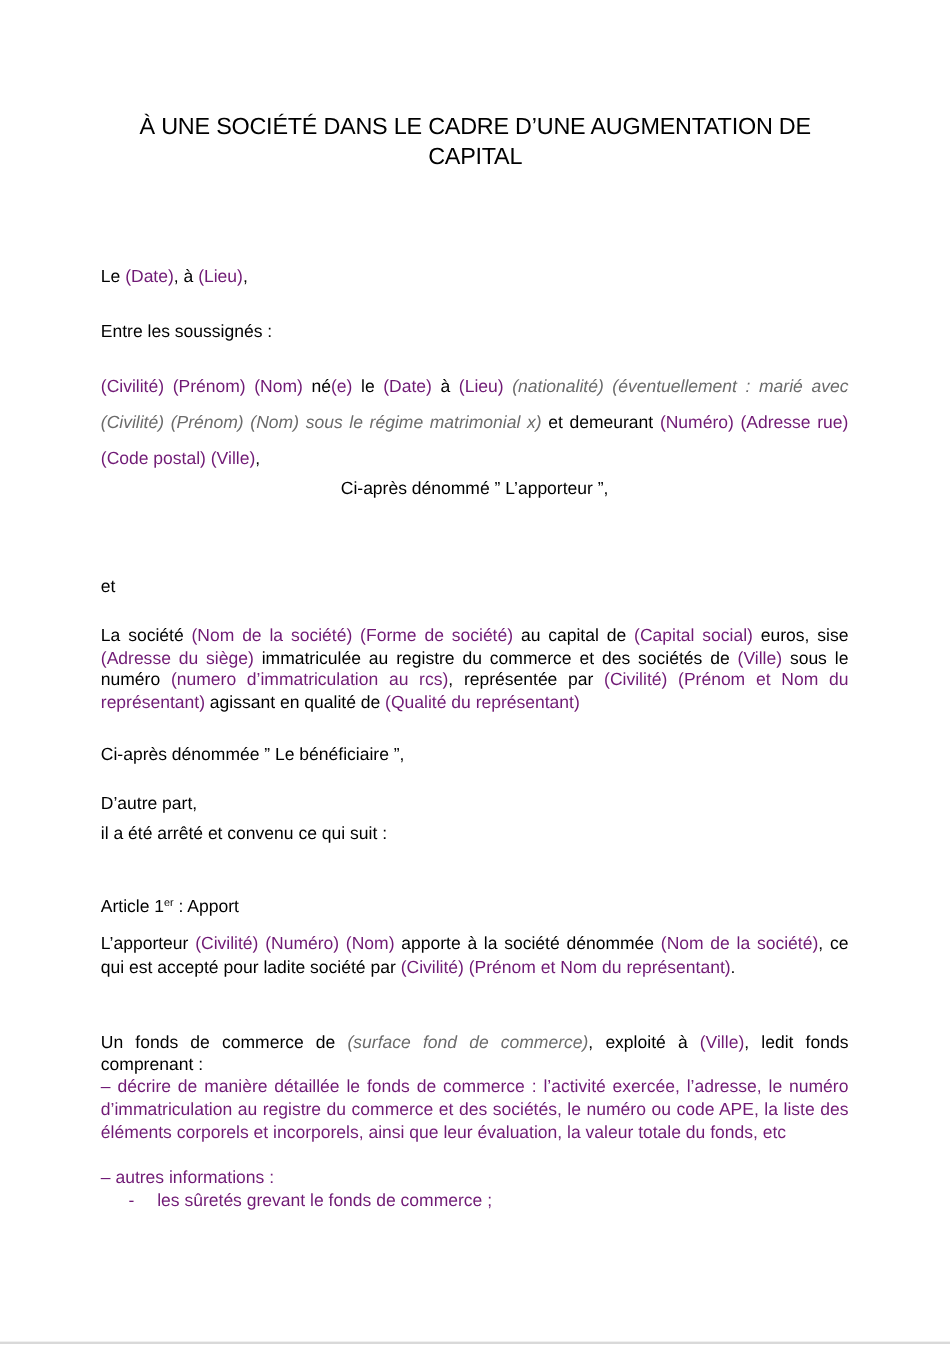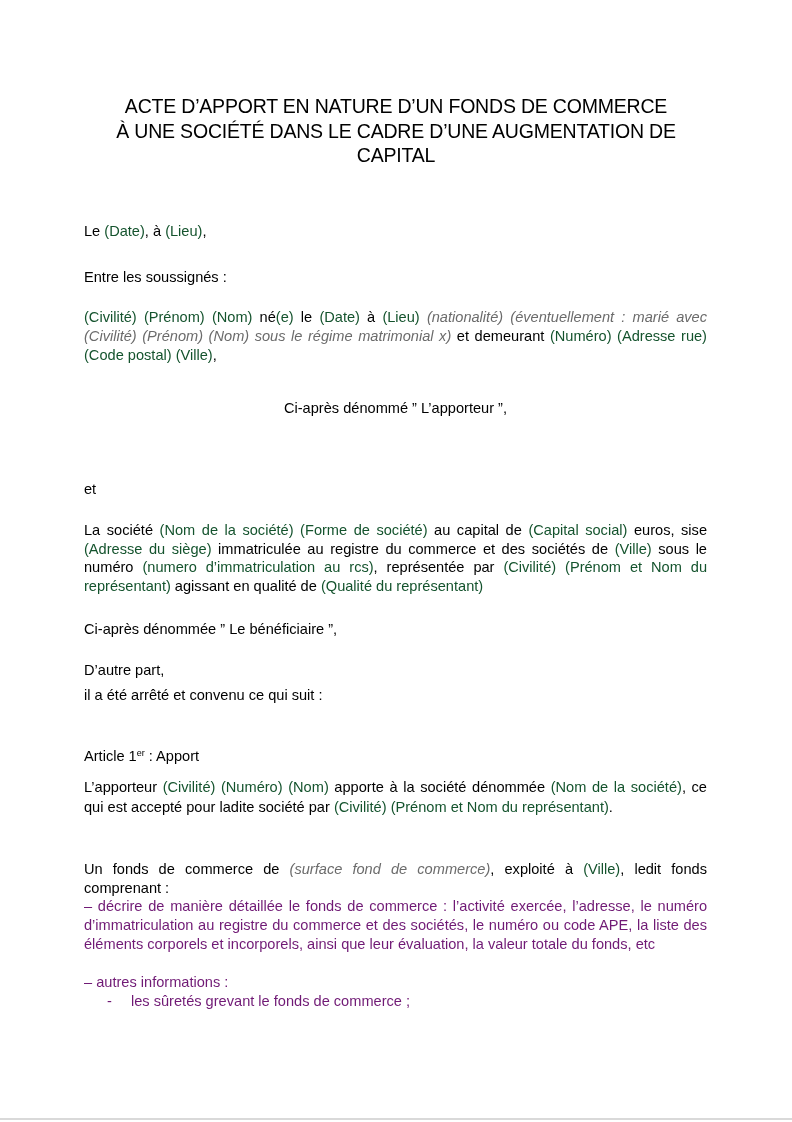--- a/index.html
+++ b/index.html
@@ -13,46 +13,45 @@
       font-size: 14.6px;
       line-height: 18.5px;
     }
     .title {
       position: absolute; left: 84px; width: 624px; top: 94px;
       text-align: center; font-size: 19.5px; line-height: 24.5px;
       letter-spacing: -0.2px;
     }
     .block { position: absolute; left: 84px; width: 623px; }
     .justify { text-align: justify; }
-    .ph { color: #14532d; }
+    .ph { color: #701a75; }
     .phi { color: #6b6b6b; font-style: italic; }
     .bold { font-weight: normal; }
     sup { font-size: 9px; line-height: 0; vertical-align: 5px; }
     .gray { color: #701a75; }
     .bullet { position: absolute; left: 107px; }
     .bullet-text { position: absolute; left: 131px; }
   </style>
 </head>
 <body>
 
 <div class="page">
 
   <div class="title">
-    <div>ACTE D’APPORT EN NATURE D’UN FONDS DE COMMERCE</div>
     <div>À UNE SOCIÉTÉ DANS LE CADRE D’UNE AUGMENTATION DE</div>
     <div>CAPITAL</div>
   </div>
 
   <div class="block" style="top:222px;">
     <span>Le </span><span class="ph">(Date)</span><span>, à </span><span class="ph">(Lieu)</span><span>,</span>
   </div>
 
   <div class="block" style="top:268px;">Entre les soussignés :</div>
 
-  <div class="block justify" style="top:308px; line-height:19px;">
+  <div class="block justify" style="top:308px; line-height:30px;">
     <span class="ph">(Civilité)</span>
     <span class="ph">(Prénom)</span>
     <span class="ph">(Nom)</span>
     <span>né</span><span class="ph">(e)</span>
     <span>le</span>
     <span class="ph">(Date)</span>
     <span>à</span>
     <span class="ph">(Lieu)</span>
     <span class="phi">(nationalité) (éventuellement : marié avec (Civilité) (Prénom) (Nom)  sous le régime matrimonial x)</span>
     <span>et demeurant</span>

